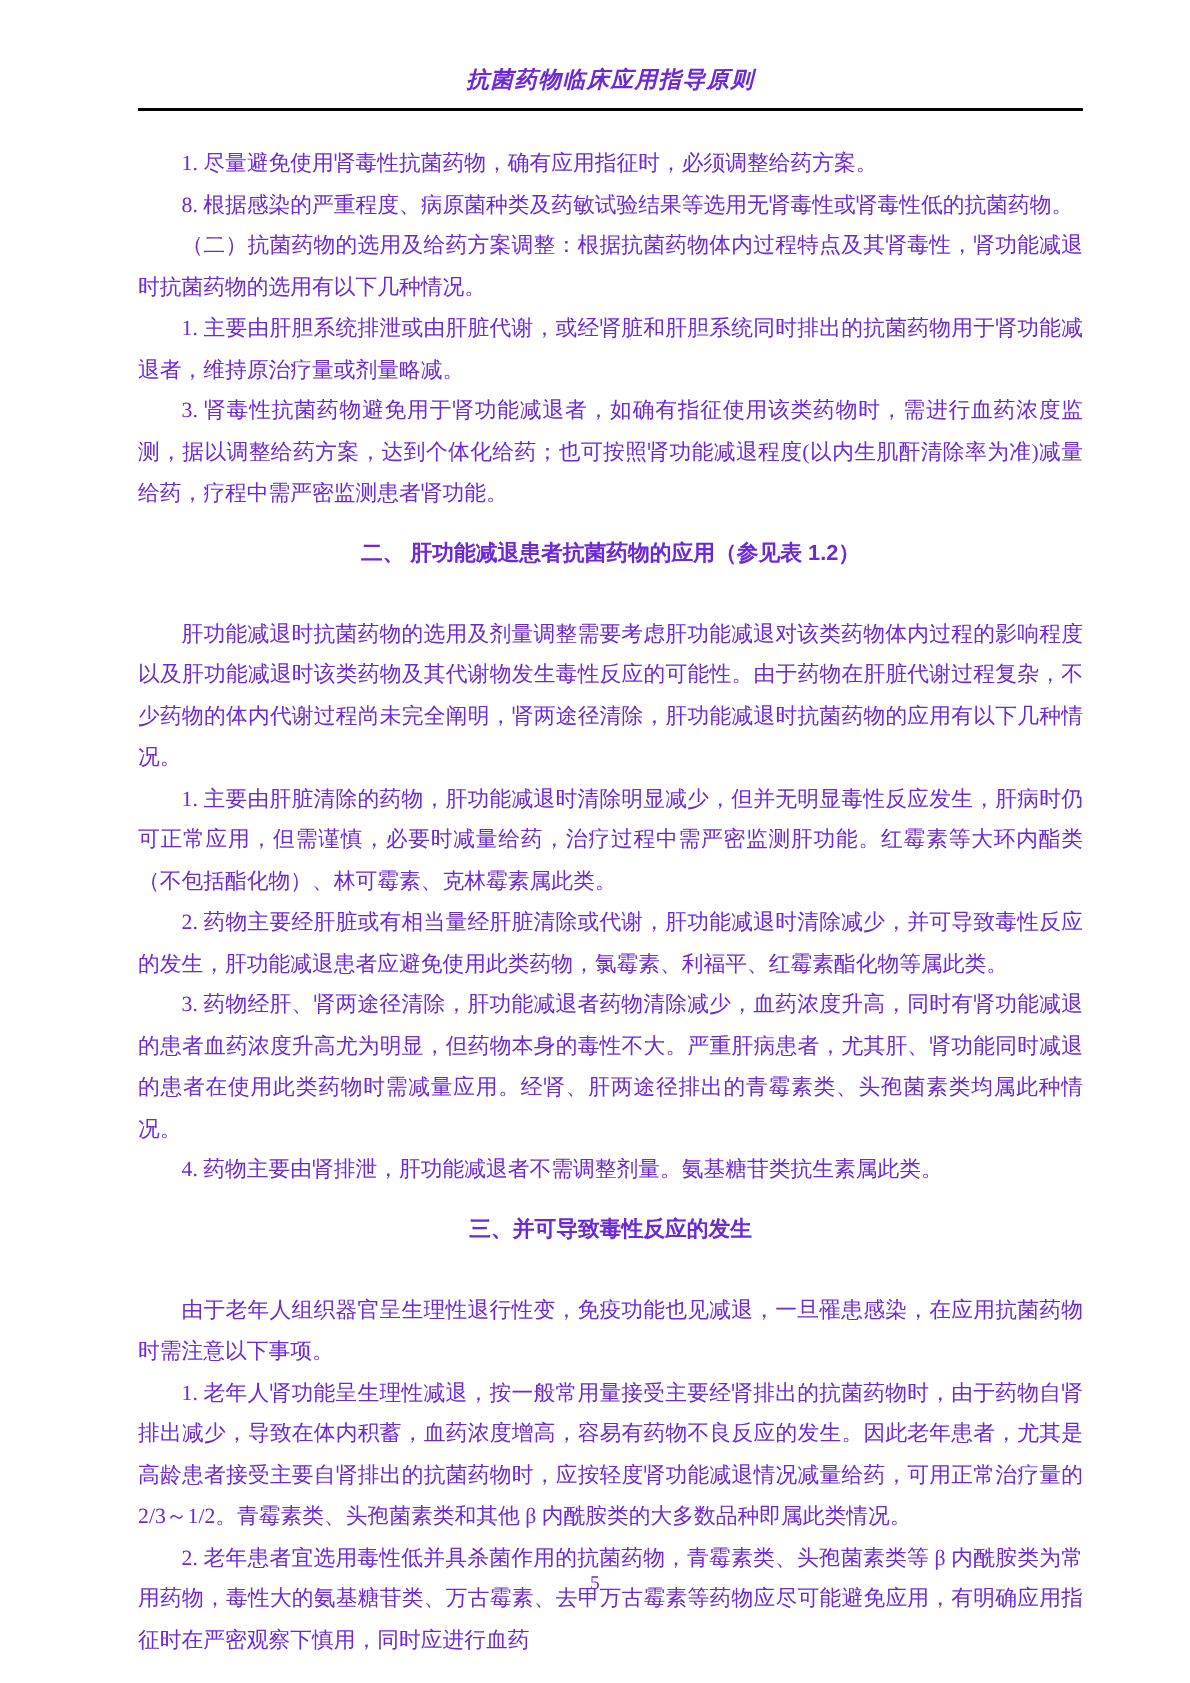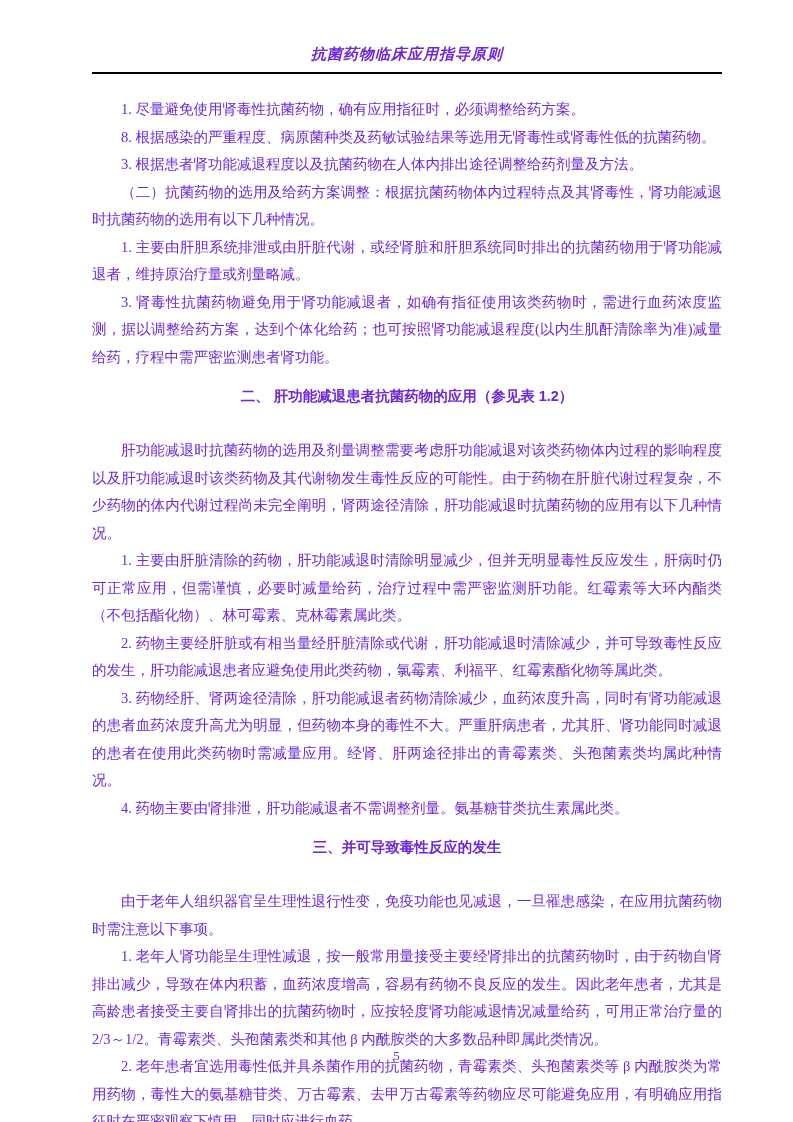--- a/index.html
+++ b/index.html
@@ -78,21 +78,20 @@
 <div class="page">
 
   <div class="header">
     <span class="header-title">抗菌药物临床应用指导原则</span>
     <div class="header-rule"></div>
   </div>
 
   <div class="content">
     <p class="para">1. 尽量避免使用肾毒性抗菌药物，确有应用指征时，必须调整给药方案。</p>
     <p class="para">8. 根据感染的严重程度、病原菌种类及药敏试验结果等选用无肾毒性或肾毒性低的抗菌药物。</p>
-    <p class="para">3. 根据患者肾功能减退程度以及抗菌药物在人体内排出途径调整给药剂量及方法。</p>
     <p class="para">（二）抗菌药物的选用及给药方案调整：根据抗菌药物体内过程特点及其肾毒性，肾功能减退时抗菌药物的选用有以下几种情况。</p>
     <p class="para">1. 主要由肝胆系统排泄或由肝脏代谢，或经肾脏和肝胆系统同时排出的抗菌药物用于肾功能减退者，维持原治疗量或剂量略减。</p>
     <p class="para">3. 肾毒性抗菌药物避免用于肾功能减退者，如确有指征使用该类药物时，需进行血药浓度监测，据以调整给药方案，达到个体化给药；也可按照肾功能减退程度(以内生肌酐清除率为准)减量给药，疗程中需严密监测患者肾功能。</p>
     <div class="heading">二、 肝功能减退患者抗菌药物的应用（参见表 1.2）</div>
     <p class="para">肝功能减退时抗菌药物的选用及剂量调整需要考虑肝功能减退对该类药物体内过程的影响程度以及肝功能减退时该类药物及其代谢物发生毒性反应的可能性。由于药物在肝脏代谢过程复杂，不少药物的体内代谢过程尚未完全阐明，肾两途径清除，肝功能减退时抗菌药物的应用有以下几种情况。</p>
     <p class="para">1. 主要由肝脏清除的药物，肝功能减退时清除明显减少，但并无明显毒性反应发生，肝病时仍可正常应用，但需谨慎，必要时减量给药，治疗过程中需严密监测肝功能。红霉素等大环内酯类（不包括酯化物）、林可霉素、克林霉素属此类。</p>
     <p class="para">2. 药物主要经肝脏或有相当量经肝脏清除或代谢，肝功能减退时清除减少，并可导致毒性反应的发生，肝功能减退患者应避免使用此类药物，氯霉素、利福平、红霉素酯化物等属此类。</p>
     <p class="para">3. 药物经肝、肾两途径清除，肝功能减退者药物清除减少，血药浓度升高，同时有肾功能减退的患者血药浓度升高尤为明显，但药物本身的毒性不大。严重肝病患者，尤其肝、肾功能同时减退的患者在使用此类药物时需减量应用。经肾、肝两途径排出的青霉素类、头孢菌素类均属此种情况。</p>
     <p class="para">4. 药物主要由肾排泄，肝功能减退者不需调整剂量。氨基糖苷类抗生素属此类。</p>
     <div class="heading">三、并可导致毒性反应的发生</div>

